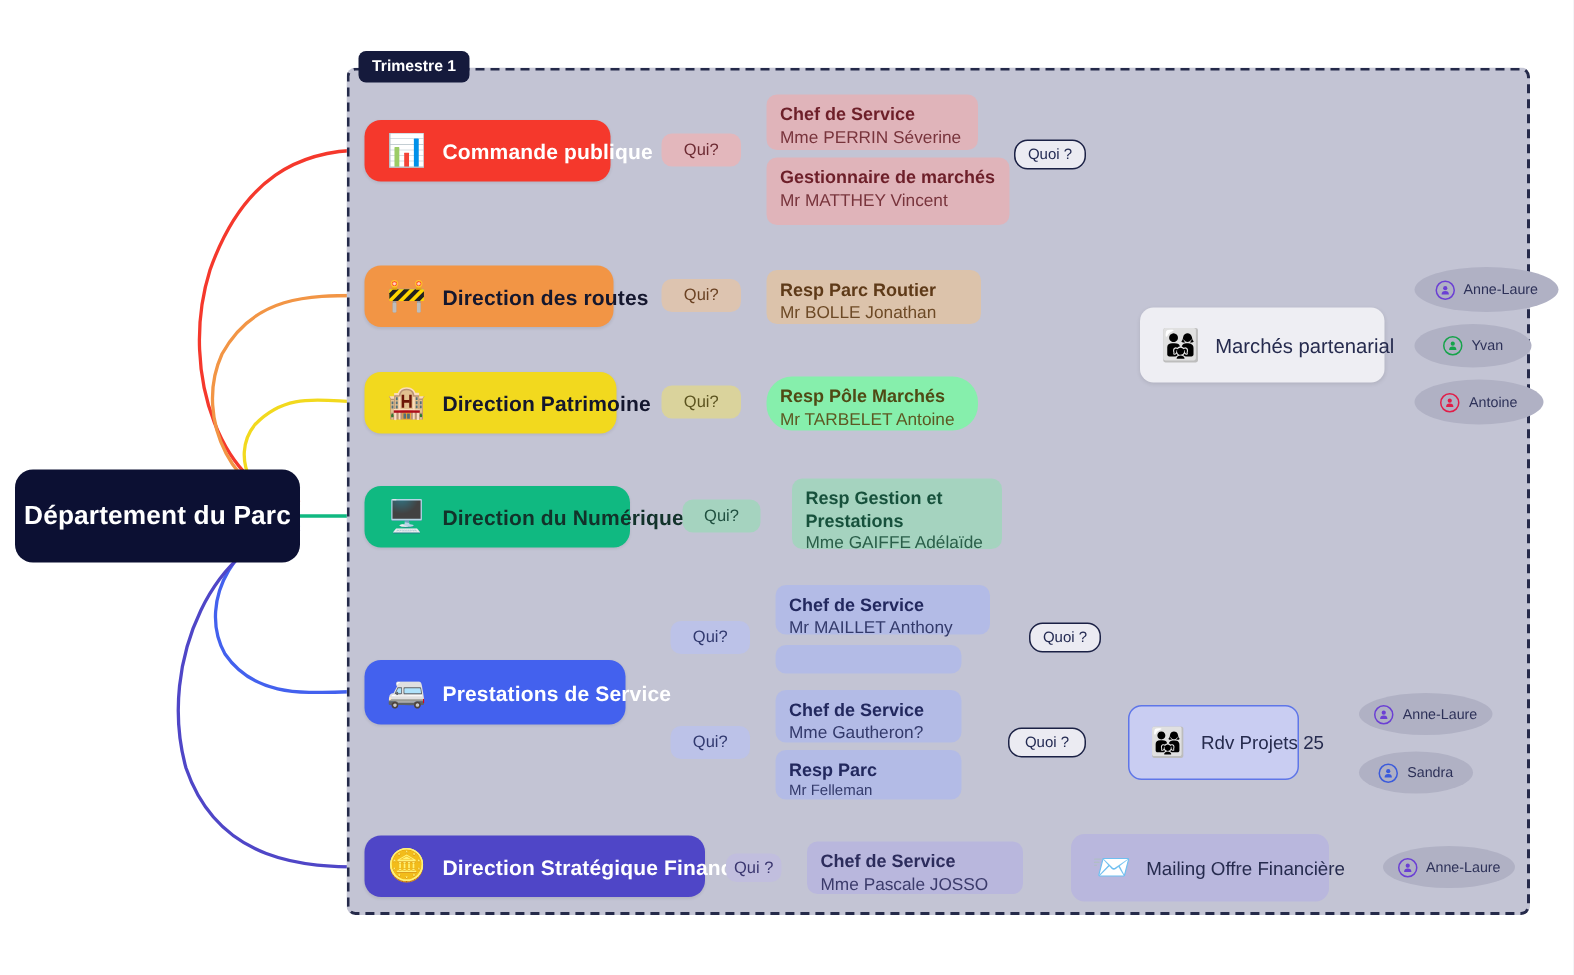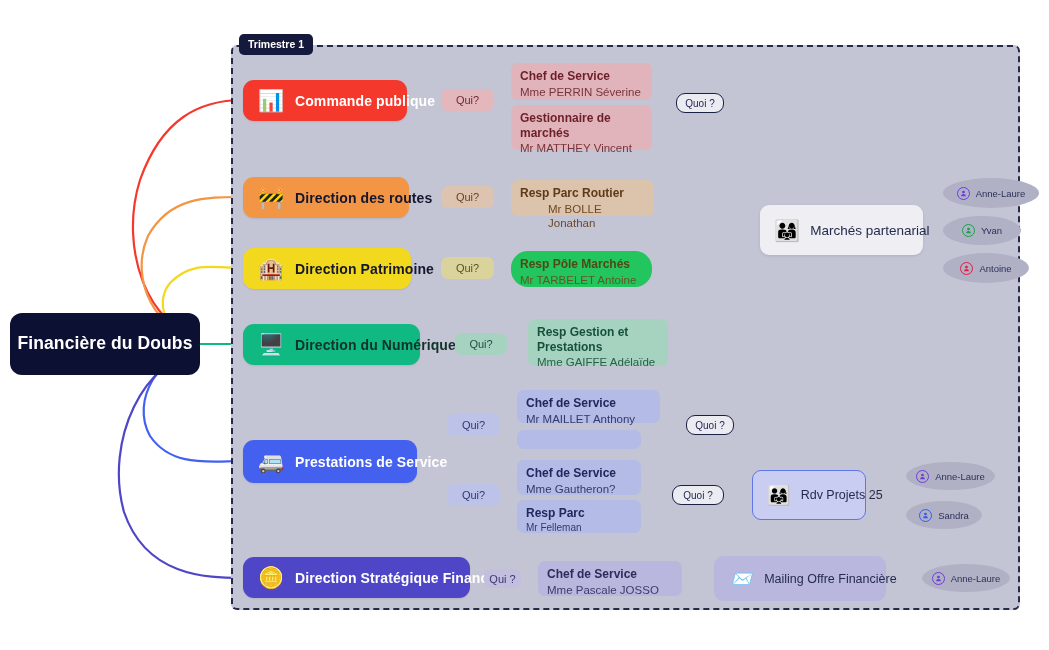--- a/index.html
+++ b/index.html
@@ -228,62 +228,62 @@
 
     <path d="M724,495 L752,495" stroke="#6f86ef" stroke-width="1.7" fill="none"></path>
     <path d="M866,495 L912,476" stroke="#6f86ef" stroke-width="1.7" fill="none"></path>
     <path d="M866,495 L912,515" stroke="#6f86ef" stroke-width="1.7" fill="none"></path>
   </svg>
 
   <div class="group-box" style="background: rgb(195, 196, 212); border-color: rgb(37, 42, 74);"></div>
   <div class="group-tag">Trimestre 1</div>
 
   <div class="root-node" style="background: rgb(12, 16, 51);">
-    <span>Financière du Doubs</span>
+    <span>Département du Parc</span>
   </div>
 
   <div class="branch" id="b0" style="left: 243px; top: 80px; width: 164px; height: 41px; background: rgb(245, 56, 44); color: rgb(255, 255, 255);">
     <span class="bicon">📊</span>
     <span class="blabel">Commande publique</span>
   </div>
   <div class="qui" style="left: 441px; top: 89px; width: 53px; height: 22px; background: rgb(227, 183, 188); color: rgb(109, 43, 51);">
     <span>Qui?</span>
   </div>
   <div class="detail" style="left: 511px; top: 63px; width: 141px; height: 37px; background: rgb(224, 180, 186);">
     <span class="d-title" style="color: rgb(109, 31, 41);">Chef de Service</span>
     <span class="d-sub" style="color: rgb(120, 52, 60);">Mme PERRIN Séverine</span>
   </div>
-  <div class="detail" style="left: 511px; top: 105px; width: 141px; height: 45px; background: rgb(224, 180, 186);">
+  <div class="detail" style="left: 511px; top: 105px; width: 162px; height: 45px; background: rgb(224, 180, 186);">
     <span class="d-title" style="color: rgb(109, 31, 41);">Gestionnaire de marchés</span>
     <span class="d-sub" style="color: rgb(120, 52, 60);">Mr MATTHEY Vincent</span>
   </div>
   <div class="quoi" style="left:676px; top:93px; width:48px; height:20px;">
     <span>Quoi ?</span>
   </div>
 
   <div class="branch" id="b1" style="left: 243px; top: 177px; width: 166px; height: 41px; background: rgb(242, 149, 69); color: rgb(20, 23, 46);">
     <span class="bicon">🚧</span>
     <span class="blabel">Direction des routes</span>
   </div>
   <div class="qui" style="left: 441px; top: 186px; width: 53px; height: 22px; background: rgb(221, 196, 176); color: rgb(107, 66, 35);">
     <span>Qui?</span>
   </div>
   <div class="detail" style="left: 511px; top: 180px; width: 143px; height: 36px; background: rgb(220, 195, 171);">
     <span class="d-title" style="color: rgb(94, 58, 24);">Resp Parc Routier</span>
-    <span class="d-sub" style="color: rgb(109, 74, 38); margin-left: 28px;">Mr BOLLE Jonathan</span>
+    <span class="d-sub" style="color: rgb(109, 74, 38);">Mr BOLLE Jonathan</span>
   </div>
 
   <div class="branch" id="b2" style="left: 243px; top: 248px; width: 168px; height: 41px; background: rgb(242, 217, 30); color: rgb(20, 23, 46);">
     <span class="bicon">🏨</span>
     <span class="blabel">Direction Patrimoine</span>
   </div>
   <div class="qui" style="left: 441px; top: 257px; width: 53px; height: 22px; background: rgb(218, 211, 156); color: rgb(92, 84, 32);">
     <span>Qui?</span>
   </div>
-  <div class="detail" style="left: 511px; top: 251px; width: 141px; height: 36px; background: #22c55e; border-radius: 17px;">
+  <div class="detail" style="left: 511px; top: 251px; width: 141px; height: 36px; background: #86efac; border-radius: 17px;">
     <span class="d-title" style="color: rgb(79, 74, 20);">Resp Pôle Marchés</span>
     <span class="d-sub" style="color: rgb(93, 88, 34);">Mr TARBELET Antoine</span>
   </div>
 
   <div class="branch" id="b3" style="left: 243px; top: 324px; width: 177px; height: 41px; background: rgb(16, 185, 129); color: rgb(18, 50, 42);">
     <span class="bicon">🖥️</span>
     <span class="blabel">Direction du Numérique</span>
   </div>
   <div class="qui" style="left: 455px; top: 333px; width: 52px; height: 22px; background: rgb(165, 211, 191); color: rgb(32, 80, 64);">
     <span>Qui?</span>

